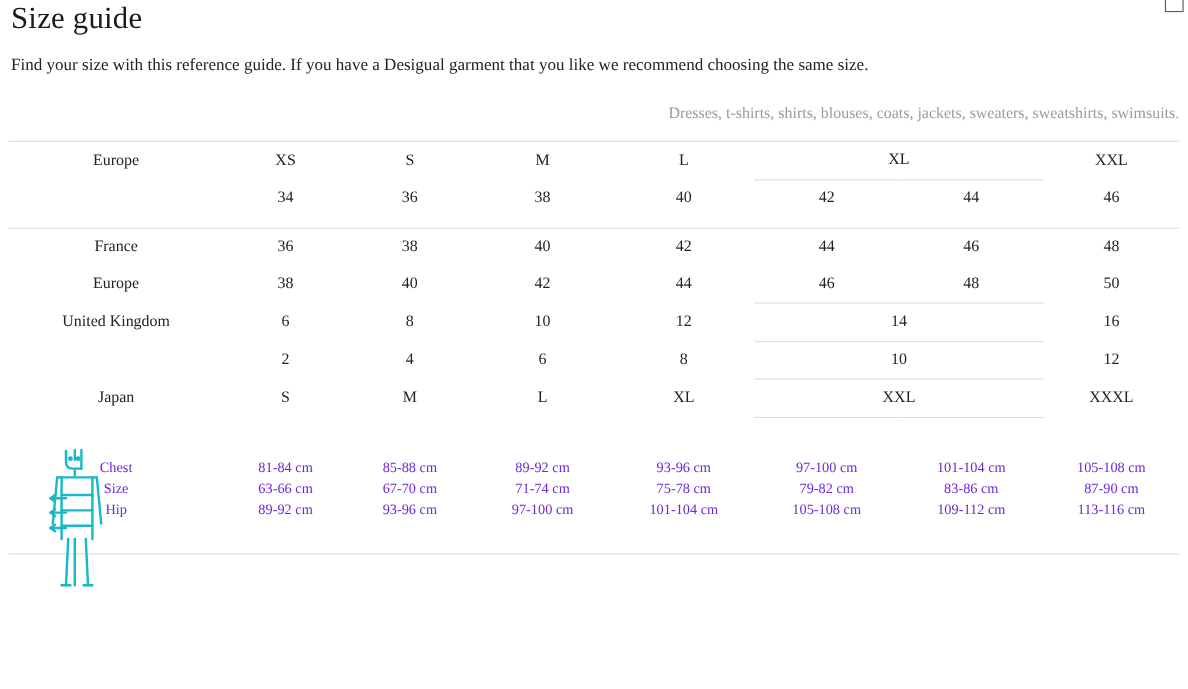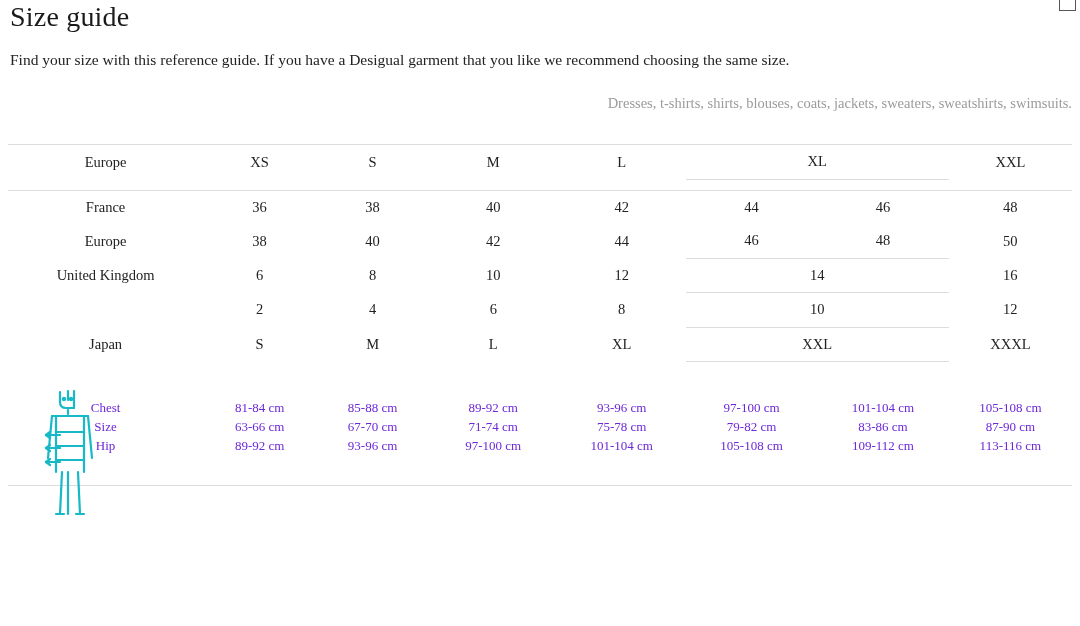--- a/index.html
+++ b/index.html
@@ -48,21 +48,21 @@
     line-height: 20px;
   }
   .categories {
     font-size: 14.5px;
     color: #9b9b9b;
     margin: 24px 0 0 2px;
     line-height: 18px;
     text-align: right;
   }
   .table-wrap {
-    margin-top: 32px;
+    margin-top: 16px;
     border-top: 1px solid #dcdcdc;
     border-bottom: 1px solid #dcdcdc;
     padding: 0;
   }
   table.size-table {
     width: 100%;
     border-collapse: collapse;
     table-layout: fixed;
     font-size: 14.5px;
   }
@@ -147,20 +147,30 @@
         <tr>
           <td class="rowlabel">Europe</td>
           <td>XS</td>
           <td>S</td>
           <td>M</td>
           <td>L</td>
           <td colspan="2" class="hr-cell">XL</td>
           <td>XXL</td>
         </tr>
 
+        <tr>
+          <td class="rowlabel"></td>
+          <td>34</td>
+          <td>36</td>
+          <td>38</td>
+          <td>40</td>
+          <td>42</td>
+          <td>44</td>
+          <td>46</td>
+        </tr>
         <tr class="spacer-row">
           <td colspan="8" style="border-bottom:1px solid #dcdcdc; height:10px;"></td>
         </tr>
 
         <tr>
           <td class="rowlabel">France</td>
           <td>36</td>
           <td>38</td>
           <td>40</td>
           <td>42</td>

